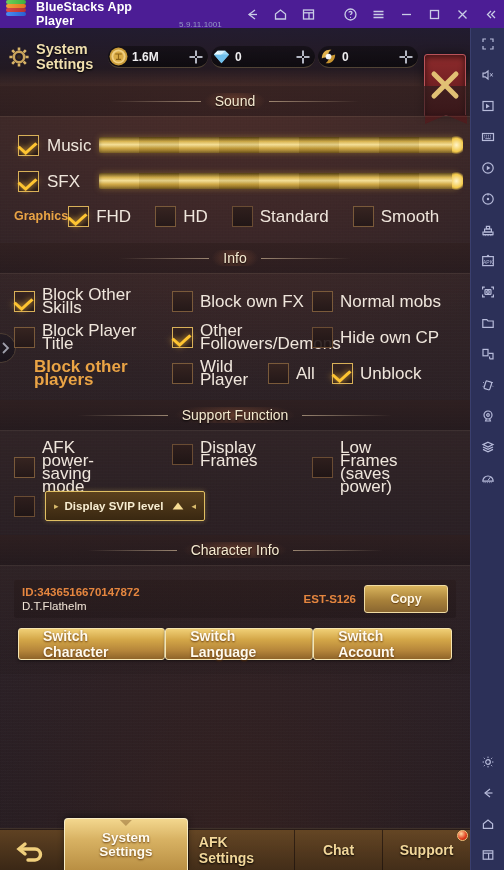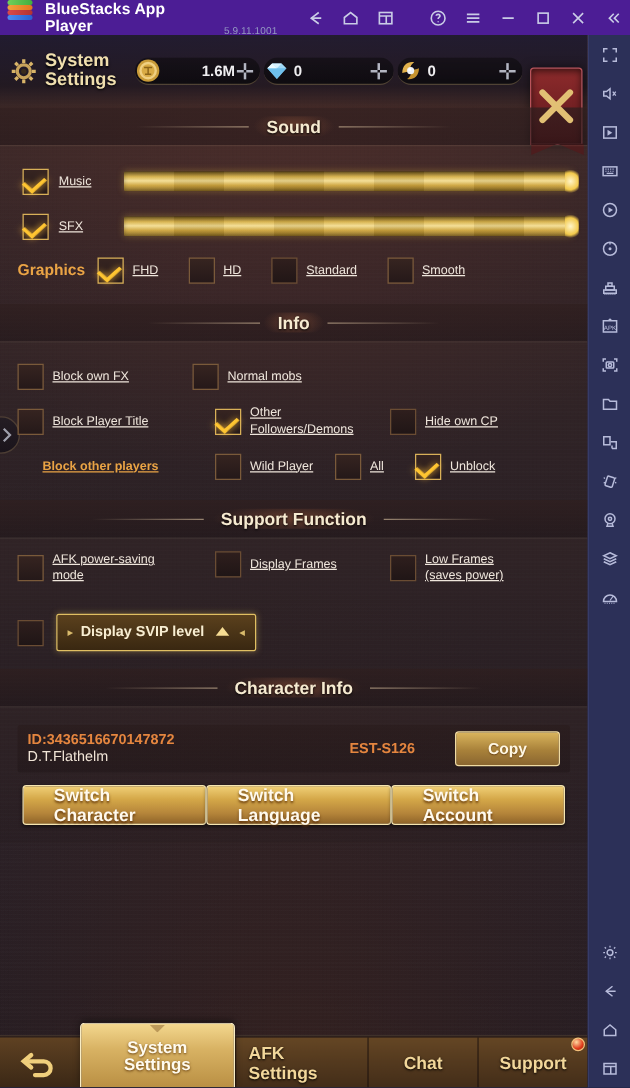--- a/index.html
+++ b/index.html
@@ -70,21 +70,21 @@
   .currencies { display: flex; align-items: center; margin-left: 4px; }
   .cur {
     display: flex; align-items: center; height: 22px;
     background: linear-gradient(180deg, rgba(20,16,22,.82), rgba(12,10,14,.88));
     border-radius: 11px; padding-right: 4px; margin-right: 3px;
     border-bottom: 1px solid rgba(190,160,110,.35);
   }
   .cur .coin { width: 21px; height: 21px; flex: none; margin-right: 3px; }
   .cur .val { color: #efeef0; font-size: 12px; font-weight: bold; min-width: 40px; }
   .cur .plus { width: 16px; height: 16px; flex: none; opacity: .85; }
-  .cur.c1 .val { min-width: 56px; text-align: right; }
+  .cur.c1 .val { min-width: 56px; }
   .cur.c2 .val { min-width: 60px; }
   .cur.c3 .val { min-width: 56px; }
 
   .closebanner {
     position: absolute; right: 4px; top: 26px; width: 42px; height: 62px;
     background: linear-gradient(180deg,#8e2b2c,#6f1f22 60%,#5a191c);
     border: 1px solid #b9535a; border-radius: 3px 3px 0 0;
     box-shadow: 0 2px 6px rgba(0,0,0,.6) inset, 0 0 8px rgba(0,0,0,.5);
     display: flex; align-items: center; justify-content: center;
   }
@@ -104,21 +104,21 @@
   }
 
   
   .content { position: absolute; left: 0; top: 58px; width: 470px; }
   .sec-head {
     height: 30px; display: flex; align-items: center; justify-content: center;
     background: linear-gradient(180deg, rgba(46,30,30,.75), rgba(30,20,22,.55));
     position: relative;
   }
   .sec-head .lbl {
-    color: #f6ead0; font-size: 14px; font-weight: bold; padding: 0 14px;
+    color: #f6ead0; font-size: 14px; font-weight: normal; padding: 0 14px;
     text-shadow: 0 1px 2px #000; z-index: 2;
     background: radial-gradient(60% 100% at 50% 50%, rgba(120,70,50,.75), transparent 75%);
   }
   .sec-head .ln { height: 1px; width: 90px; background: linear-gradient(90deg, transparent, rgba(225,200,165,.6)); }
   .sec-head .ln.r { background: linear-gradient(90deg, rgba(225,200,165,.6), transparent); }
   .sec-body { padding: 10px 0 10px 0; position: relative; }
   .sec-body.tinted {
     background: linear-gradient(180deg, rgba(52,36,34,.34), rgba(36,26,28,.25));
     border-top: 1px solid rgba(230,200,160,.10);
   }
@@ -132,21 +132,21 @@
   .cb.on { border-color: #d8b058; }
   .cb.on::after {
     content: ""; position: absolute; left: 3px; top: 2px; width: 8px; height: 13px;
     border-right: 3px solid #ffc531; border-bottom: 3px solid #ffc531;
     transform: rotate(42deg) skewX(-6deg);
     filter: drop-shadow(0 0 3px rgba(255,190,60,.9));
   }
   .cb.dim { background: linear-gradient(180deg, rgba(46,30,28,.9), rgba(30,20,20,.9)); border-color: #6a4c33; }
 
   .row { display: flex; align-items: center; }
-  .lab { color: #efe6dc; font-size: 10px; margin-left: 7px; line-height: 13px; text-decoration: underline; }
+  .lab { color: #efe6dc; font-size: 17px; margin-left: 7px; line-height: 13px; }
   .lab.gold { color: #eaa445; font-weight: bold; }
   .lab.two { max-width: 86px; }
 
   
   .srow { display: flex; align-items: center; padding: 0 0 0 18px; height: 36px; }
   .srow .lab { width: 52px; margin-left: 8px; }
   .slider {
     flex: 1; height: 16px; margin-right: 12px; position: relative;
     border-radius: 2px;
     background:
@@ -180,21 +180,21 @@
   }
   .svip-btn .t { color: #f8eed2; font-size: 11.5px; font-weight: bold; }
   .svip-btn .arr { margin-left: 8px; }
   .svip-btn .car { color: #d9bb6c; font-size: 9px; }
 
   
   .charinfo { padding: 8px 14px 0 14px; }
   .idblock {
     display: flex; align-items: center;
     background: linear-gradient(180deg, rgba(40,26,26,.55), rgba(28,18,20,.4));
-    padding: 5px 8px; border-radius: 2px; gap: 24px;
+    padding: 5px 8px; border-radius: 2px;
   }
   .idblock .ids { flex: 1; }
   .id-line { color: #e5863f; font-size: 11.5px; font-weight: bold; }
   .name-line { color: #f0e4d6; font-size: 11.5px; margin-top: 2px; }
   .svr { color: #e5863f; font-size: 11.5px; font-weight: bold; margin-right: 8px; }
   .copy-btn {
     width: 84px; height: 28px; display: flex; align-items: center; justify-content: center;
     background: linear-gradient(180deg,#d9b45c,#a8813a 55%,#8a6630);
     border: 1px solid #f0dba2; border-radius: 3px;
   }
@@ -566,20 +566,24 @@
         </div>
       </div>
 
       <div class="sec-head">
         <span class="ln"></span>
         <span class="lbl">Info</span>
         <span class="ln r"></span>
       </div>
       <div class="sec-body tinted">
         <div class="g3" style="height:34px">
+          <div class="cell c-a">
+            <div class="cb on"></div>
+            <span class="lab">Block Other Skills</span>
+          </div>
           <div class="cell c-b">
             <div class="cb"></div>
             <span class="lab">Block own FX</span>
           </div>
           <div class="cell c-c">
             <div class="cb"></div>
             <span class="lab">Normal mobs</span>
           </div>
         </div>
         <div class="g3" style="height:38px">

